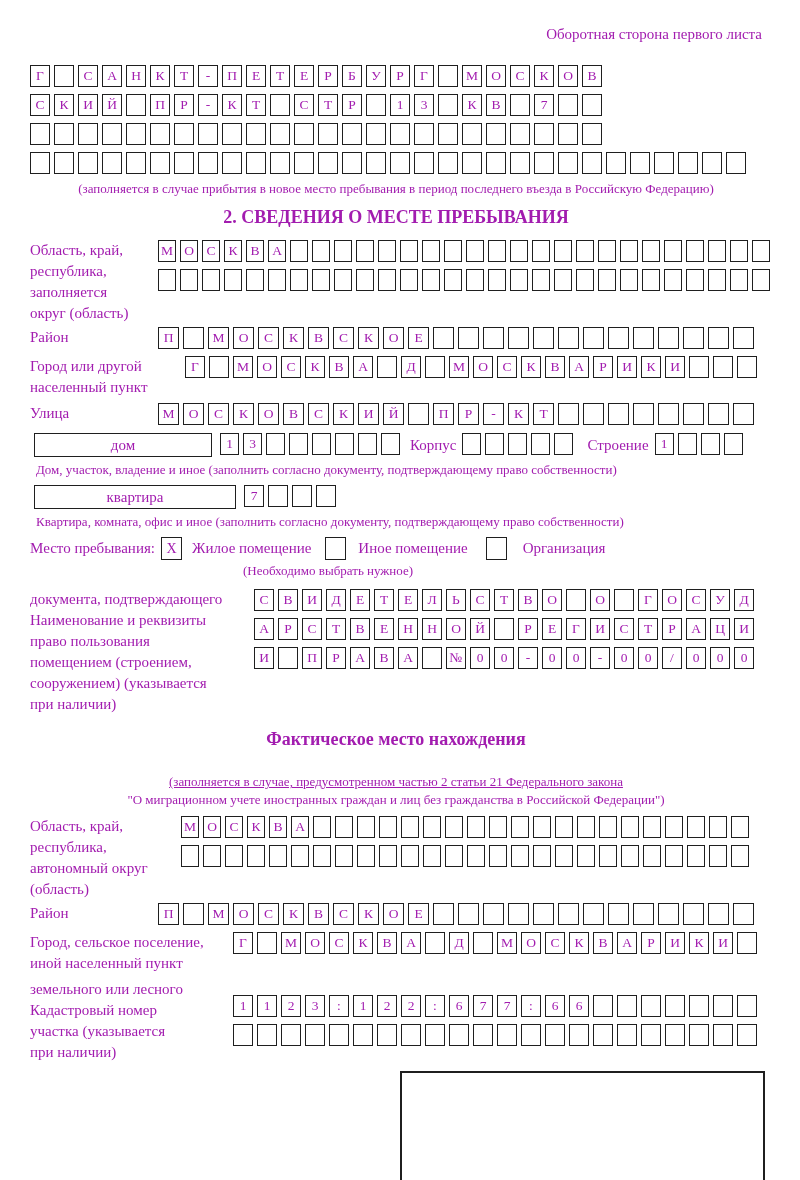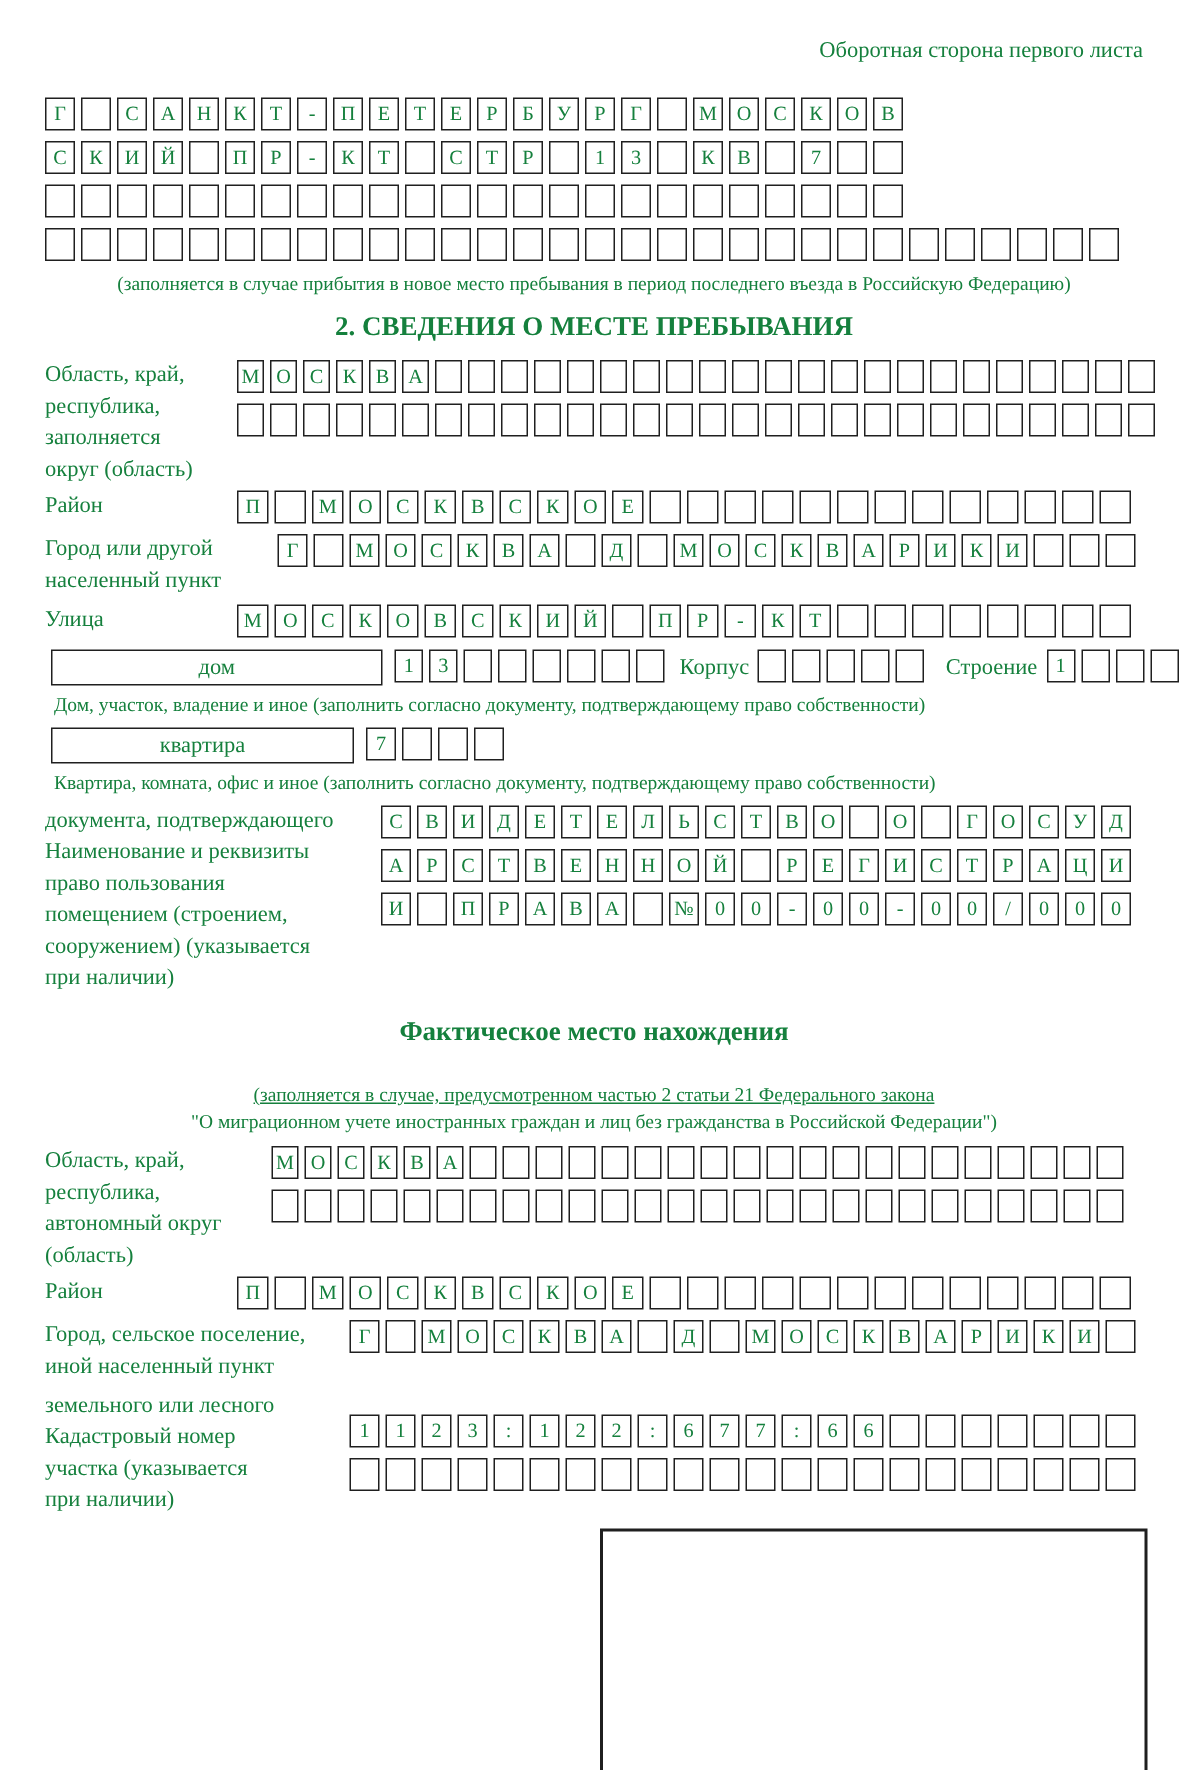--- a/index.html
+++ b/index.html
@@ -1,18 +1,18 @@
 <!DOCTYPE html>
 <html><head>
 <meta charset="utf-8">
 <style>
   html,body{margin:0;padding:0;background:#fff;}
   .page{
     width:800px;height:1180px;box-sizing:border-box;
-    padding:26px 38px 0 30px;background:#fff;color:#15803d;
+    padding:26px 38px 0 30px;background:#fff;color:#a21caf;
     font-family:"Liberation Serif","DejaVu Serif",serif;position:relative;overflow:hidden;
   }
   .hdr{text-align:right;font-size:15px;margin-bottom:22px;}
   .frow{display:flex;align-items:flex-start;}
   .label{font-size:15px;line-height:21px;}
   .lbl150{width:150px;flex:0 0 150px;}
   .lbl128{width:128px;flex:0 0 128px;}
   .lbl155{width:155px;flex:0 0 155px;}
   .lbl224{width:224px;flex:0 0 224px;}
   .lbl151{width:151px;flex:0 0 151px;}
@@ -27,21 +27,21 @@
   .cw19 .cell{width:19px;}
   .cw20 .cell{width:20px;}
   .cw21 .cell{width:21px;}
   .note{font-size:13px;text-align:center;margin:0 0 10px 0;}
   .note-left{font-size:13px;text-align:left;margin:0 0 7px 0;padding-left:6px;}
   .sec-title{font-weight:bold;text-align:center;font-size:18px;margin:2px 0 12px 0;}
   .widebox{
     box-sizing:border-box;border:1.7px solid #1f1f1f;height:24px;
     display:flex;align-items:center;justify-content:center;font-size:15px;flex:0 0 auto;
   }
-  .dom{width:221px;margin-right:8px;margin-left:4px;}
+  .dom{width:178px;margin-right:8px;margin-left:4px;}
   .kv{width:202px;margin-right:8px;margin-left:4px;}
   .inline-lbl{font-size:15px;line-height:24px;margin:0 6px 0 10px;white-space:nowrap;}
   .houserow{display:flex;align-items:flex-start;margin:1px 0 5px 0;}
   .stay{display:flex;align-items:center;font-size:15px;margin:5px 0 3px 0;}
   .checkbox{
     width:21px;height:23px;border:1.7px solid #1f1f1f;box-sizing:border-box;
     display:flex;align-items:center;justify-content:center;font-size:14px;flex:0 0 auto;
   }
   .cb1{margin:0 10px 0 6px;}
   .cb2{margin:0 12px 0 14px;}
@@ -376,20 +376,30 @@
     <div class="widebox kv">квартира</div>
     <div class="cellrow cw20 mb0">
         <span class="cell">7</span>
         <span class="cell"></span>
         <span class="cell"></span>
         <span class="cell"></span>
       </div>
   </div>
   <div class="note-left">Квартира, комната, офис и иное (заполнить согласно документу, подтверждающему право собственности)</div>
 
+  <div class="stay">
+    <span>Место пребывания:</span>
+    <span class="checkbox cb1">X</span>
+    <span>Жилое помещение</span>
+    <span class="checkbox cb2"></span>
+    <span>Иное помещение</span>
+    <span class="checkbox cb3"></span>
+    <span>Организация</span>
+  </div>
+  <div class="stay-note">(Необходимо выбрать нужное)</div>
 
   <div class="frow">
     <div class="label lbl224">
       <div>документа, подтверждающего</div>
       <div>Наименование и реквизиты</div>
       <div>право пользования</div>
       <div>помещением (строением,</div>
       <div>сооружением) (указывается</div>
       <div>при наличии)</div>
     </div>

